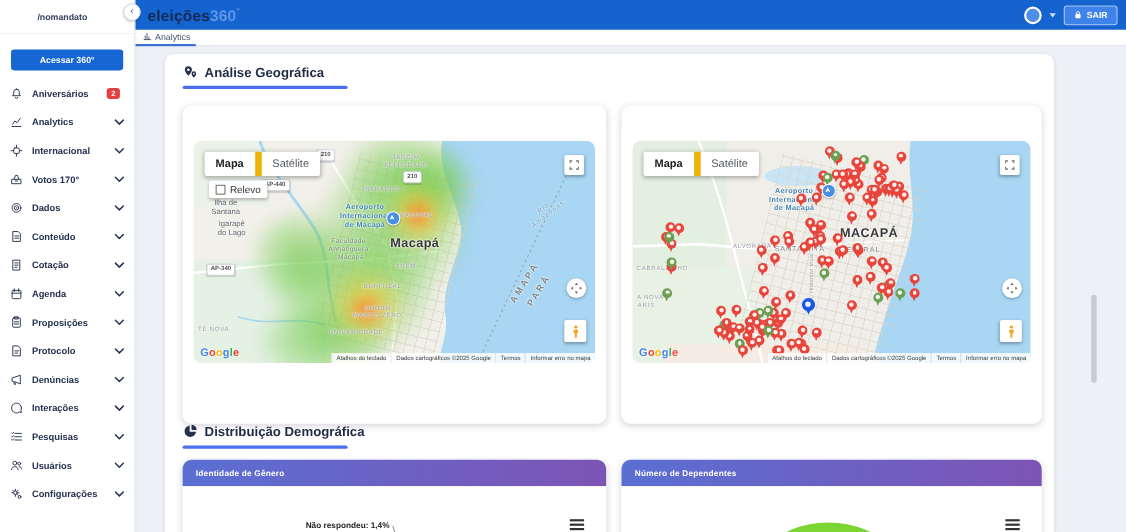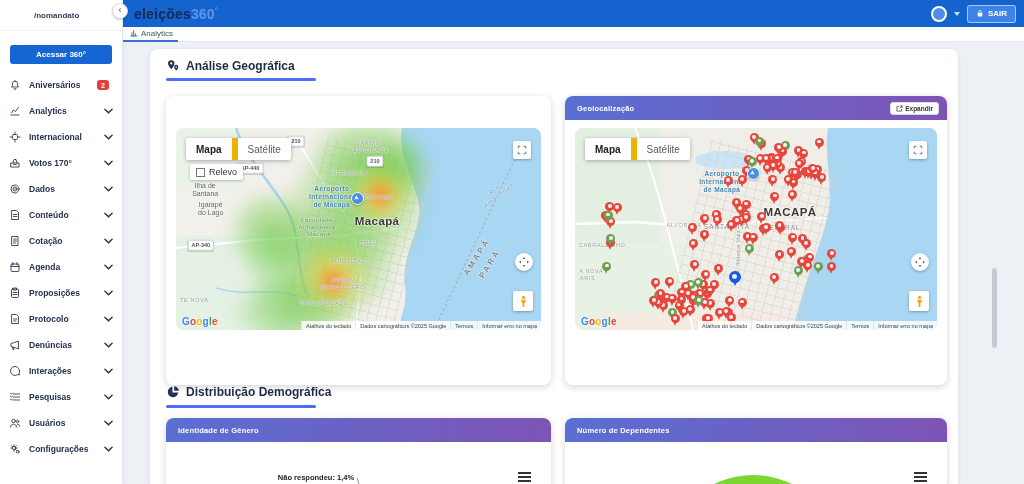--- a/index.html
+++ b/index.html
@@ -396,30 +396,20 @@
               <span>Dados cartográficos ©2025 Google</span>
               <span>Termos</span>
               <span>Informar erro no mapa</span>
             </div>
         <div class="poi-dot" style="left: calc(49.3% - 5px); top: calc(34.2% - 5px);"></div>
           </div>
       </div>
     </section>
 
     <section class="card" style="left:415px;top:47px;width:382px;height:289px;">
-      <div class="card-head">
-        <span class="card-title">Geolocalização</span>
-        <button class="expand-btn">
-          <svg width="7" height="7" viewBox="0 0 24 24">
-              <path d="M13 3h8v8M21 3l-9 9" fill="none" stroke="#333" stroke-width="2.4"></path>
-              <path d="M10 5H3v16h16v-7" fill="none" stroke="#333" stroke-width="2.4"></path>
-            </svg>
-          <span>Expandir</span>
-        </button>
-      </div>
       <div class="card-body">
         <div class="map" id="map2" style="width:362px;height:202px;">
           <svg class="base" width="362" height="202" viewBox="0 0 362 202">
             <rect width="362" height="202" fill="#F0EEE8"></rect>
             <rect x="0" y="0" width="85" height="115" fill="#E3F0E1"></rect>
             <rect x="0" y="115" width="110" height="87" fill="#E8F2E4"></rect>
             <rect x="30" y="185" width="180" height="17" fill="#F6EBE2"></rect>
             <path d="M253 0 C248 30 260 60 252 90 C246 118 230 150 218 202 L362 202 L362 0 Z" fill="#A8D6F3"></path>
             <ellipse cx="150" cy="32" rx="30" ry="9" fill="#C8E4F5"></ellipse>
             <path d="M0 96 L60 94 L110 98 L150 96" stroke="#fff" stroke-width="2.5" fill="none"></path>

